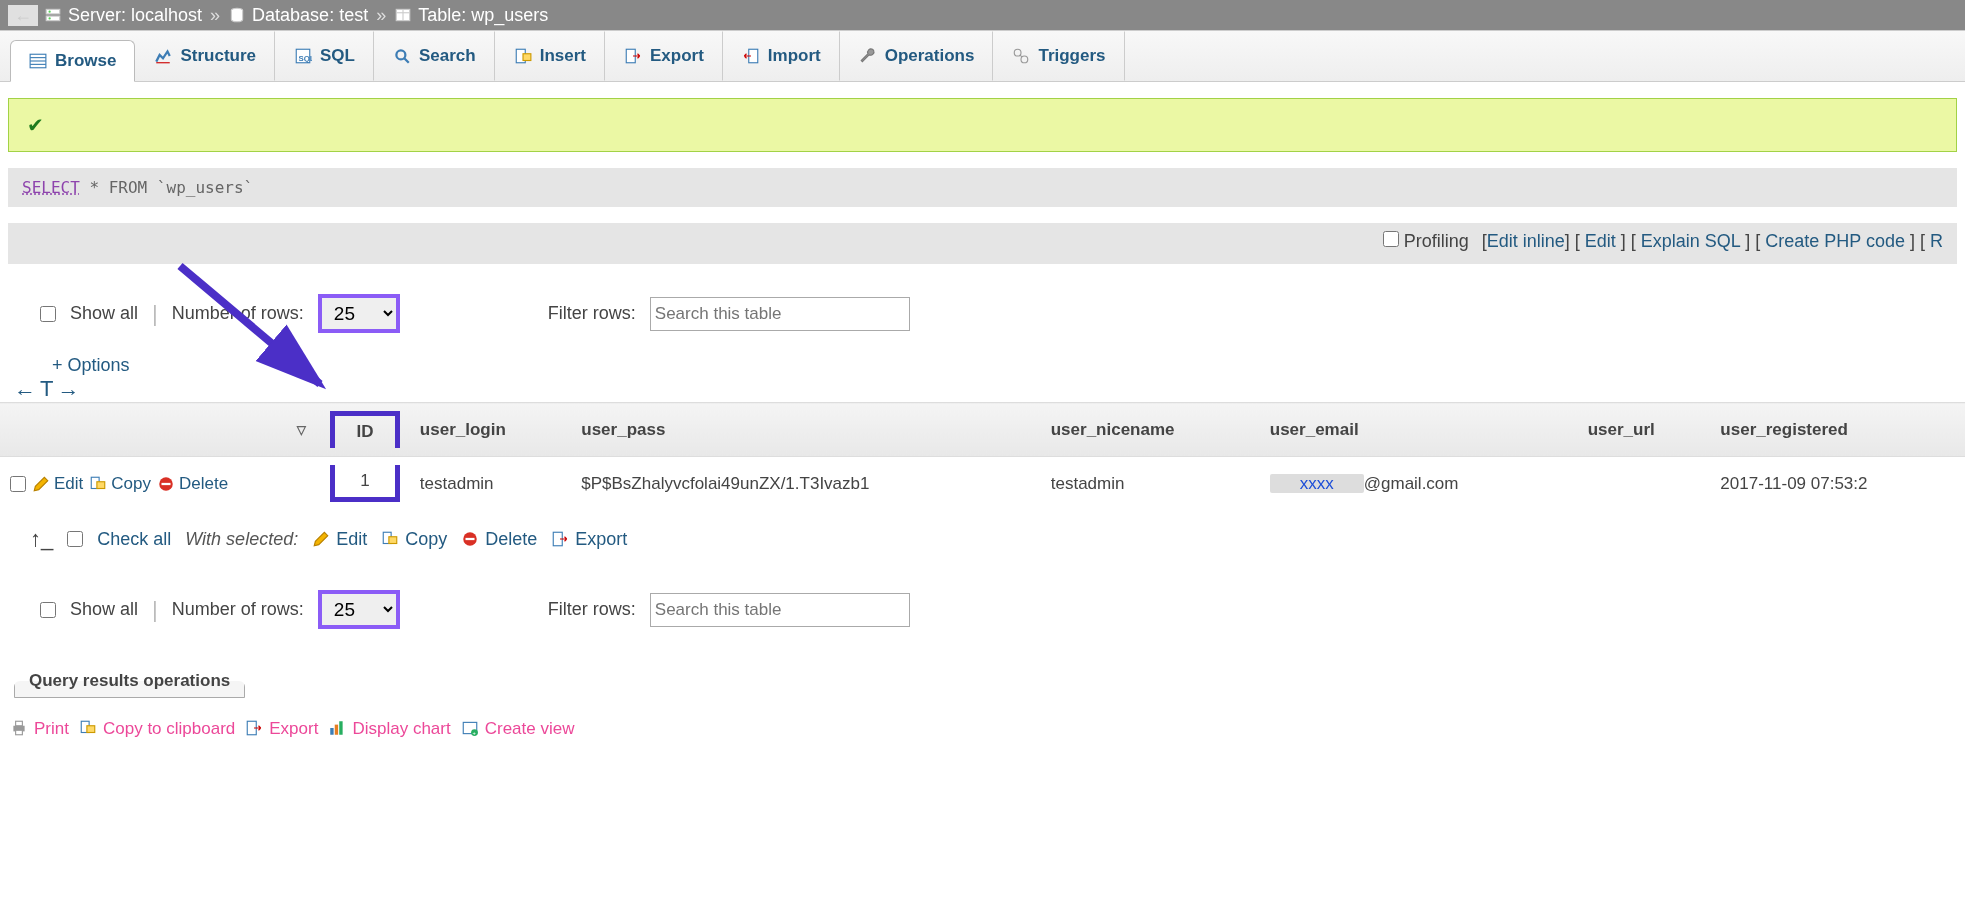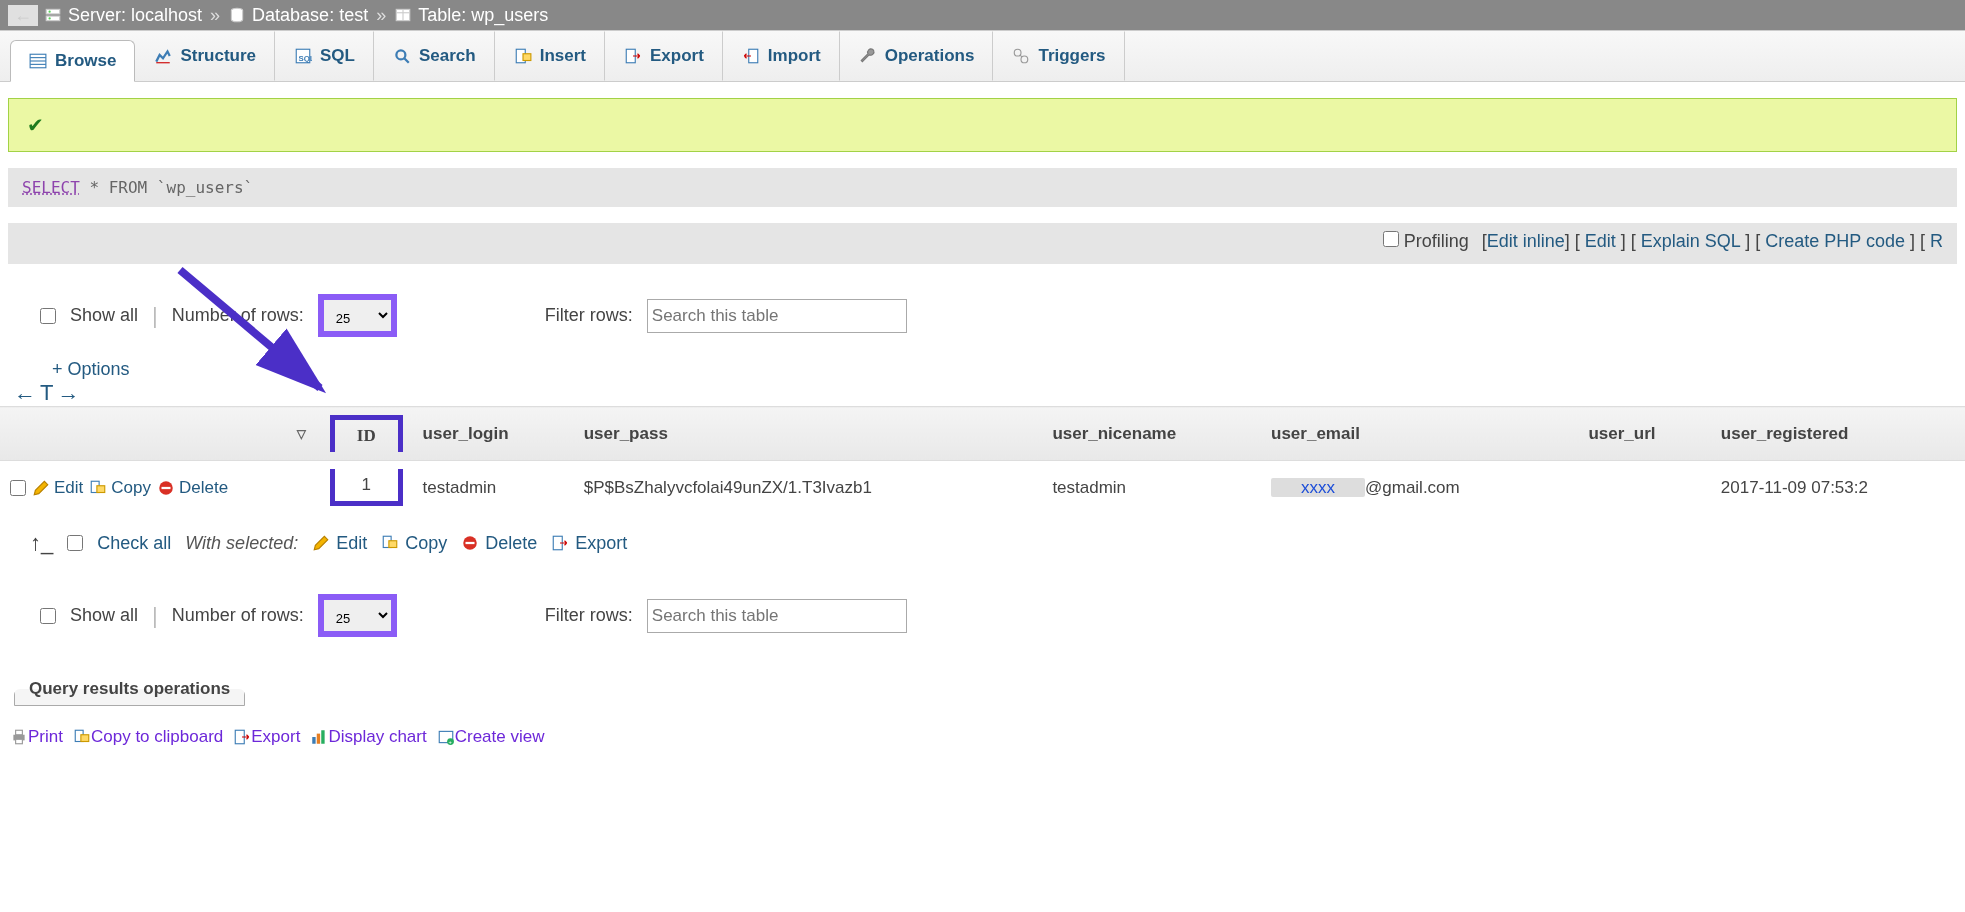--- a/index.html
+++ b/index.html
@@ -19,50 +19,50 @@
 
 .query-box { background: #e5e5e5; padding: 10px 14px; margin: 16px 8px; font-family: monospace; font-size: 16px; color: #666; }
 .query-box .kw { color: #8e44ad; text-decoration: underline dotted; }
 
 .query-actions { background: #e5e5e5; padding: 8px 14px 12px 14px; margin: 0 8px; text-align: right; font-size: 18px; }
 .query-actions label { margin-right: 8px; }
 .query-actions a { color: #235a81; }
 
 .row-controls { display: flex; align-items: center; gap: 14px; padding: 30px 14px 16px 40px; font-size: 18px; }
 .row-controls .divider { color: #bbb; font-size: 22px; }
-.row-controls select { font-size: 13px; padding: 10px 24px 4px 8px; border: 6px solid #8b5cf6; }
+.row-controls select { font-size: 19px; padding: 4px 24px 4px 8px; border: 4px solid #8b5cf6; }
 .row-controls input[type=text] { font-size: 17px; padding: 6px 4px; width: 260px; border: 1px solid #aaa; }
 .row-controls .gap { width: 120px; }
 
 .options-link { color: #235a81; padding: 6px 16px; cursor: pointer; font-size: 18px; margin-left: 36px; }
 
 .table-wrap { margin-top: -6px; position: relative; }
 .resize-indicator { color: #235a81; font-size: 22px; padding: 0 14px; letter-spacing: 4px; }
 table.data { border-collapse: collapse; width: 100%; }
 table.data th { background: linear-gradient(#f4f4f4,#e8e8e8); text-align: left; padding: 8px 10px; font-weight: bold; border-top: 1px solid #ddd; border-bottom: 1px solid #ddd; }
 table.data th.first { width: 320px; }
 table.data td { padding: 8px 10px; vertical-align: middle; white-space: nowrap; }
 .actions-cell { display: flex; gap: 6px; align-items: center; }
 .actions-cell a { display: flex; align-items: center; gap: 4px; color: #235a81; }
 .sort-ind { font-size: 12px; color: #666; margin-right: 4px; display:inline-block; }
 
-.id-highlight-head { border: 5px solid #4b2fc7; border-bottom: none; padding: 6px; text-align:center;font-family:Liberation Serif, serif; }
+.id-highlight-head { border: 5px solid #4b2fc7; border-bottom: none; padding: 6px; text-align:center; }
 .id-highlight-cell { border: 5px solid #4b2fc7; border-top: none; padding: 6px; text-align:center; }
 
 .arrow-overlay { position: absolute; left: 170px; top: -120px; pointer-events:none; }
 
 .bulk-row { display: flex; align-items: center; gap: 14px; padding: 16px 14px 8px 30px; font-size: 18px; }
 .bulk-row .up-arrow-icon { font-size: 22px; }
 .bulk-row a { color: #235a81; display:flex; align-items:center; gap:6px; }
 .bulk-row .withsel { font-style: italic; color: #555; }
 
 fieldset.qops { margin: 20px 14px 8px 14px; border: 1px solid #aaa; border-radius: 6px 6px 0 0; display: inline-block; background: #f5f5f5; }
 fieldset.qops legend { font-weight: bold; padding: 6px 14px; }
 .qops-links { padding: 8px 10px 8px 10px; display:flex; gap:10px; align-items:center; }
-.qops-links a { color: #6d28d9; display:flex; align-items:center; }
+.qops-links a { color: #ec4899; display:flex; align-items:flex-start; gap:6px; }
 
 input[type=checkbox] { width:16px; height:16px; }
 
 svg.ic { width:18px; height:18px; flex-shrink:0; }
 </style>
 </head>
 <body>
 
 
 

